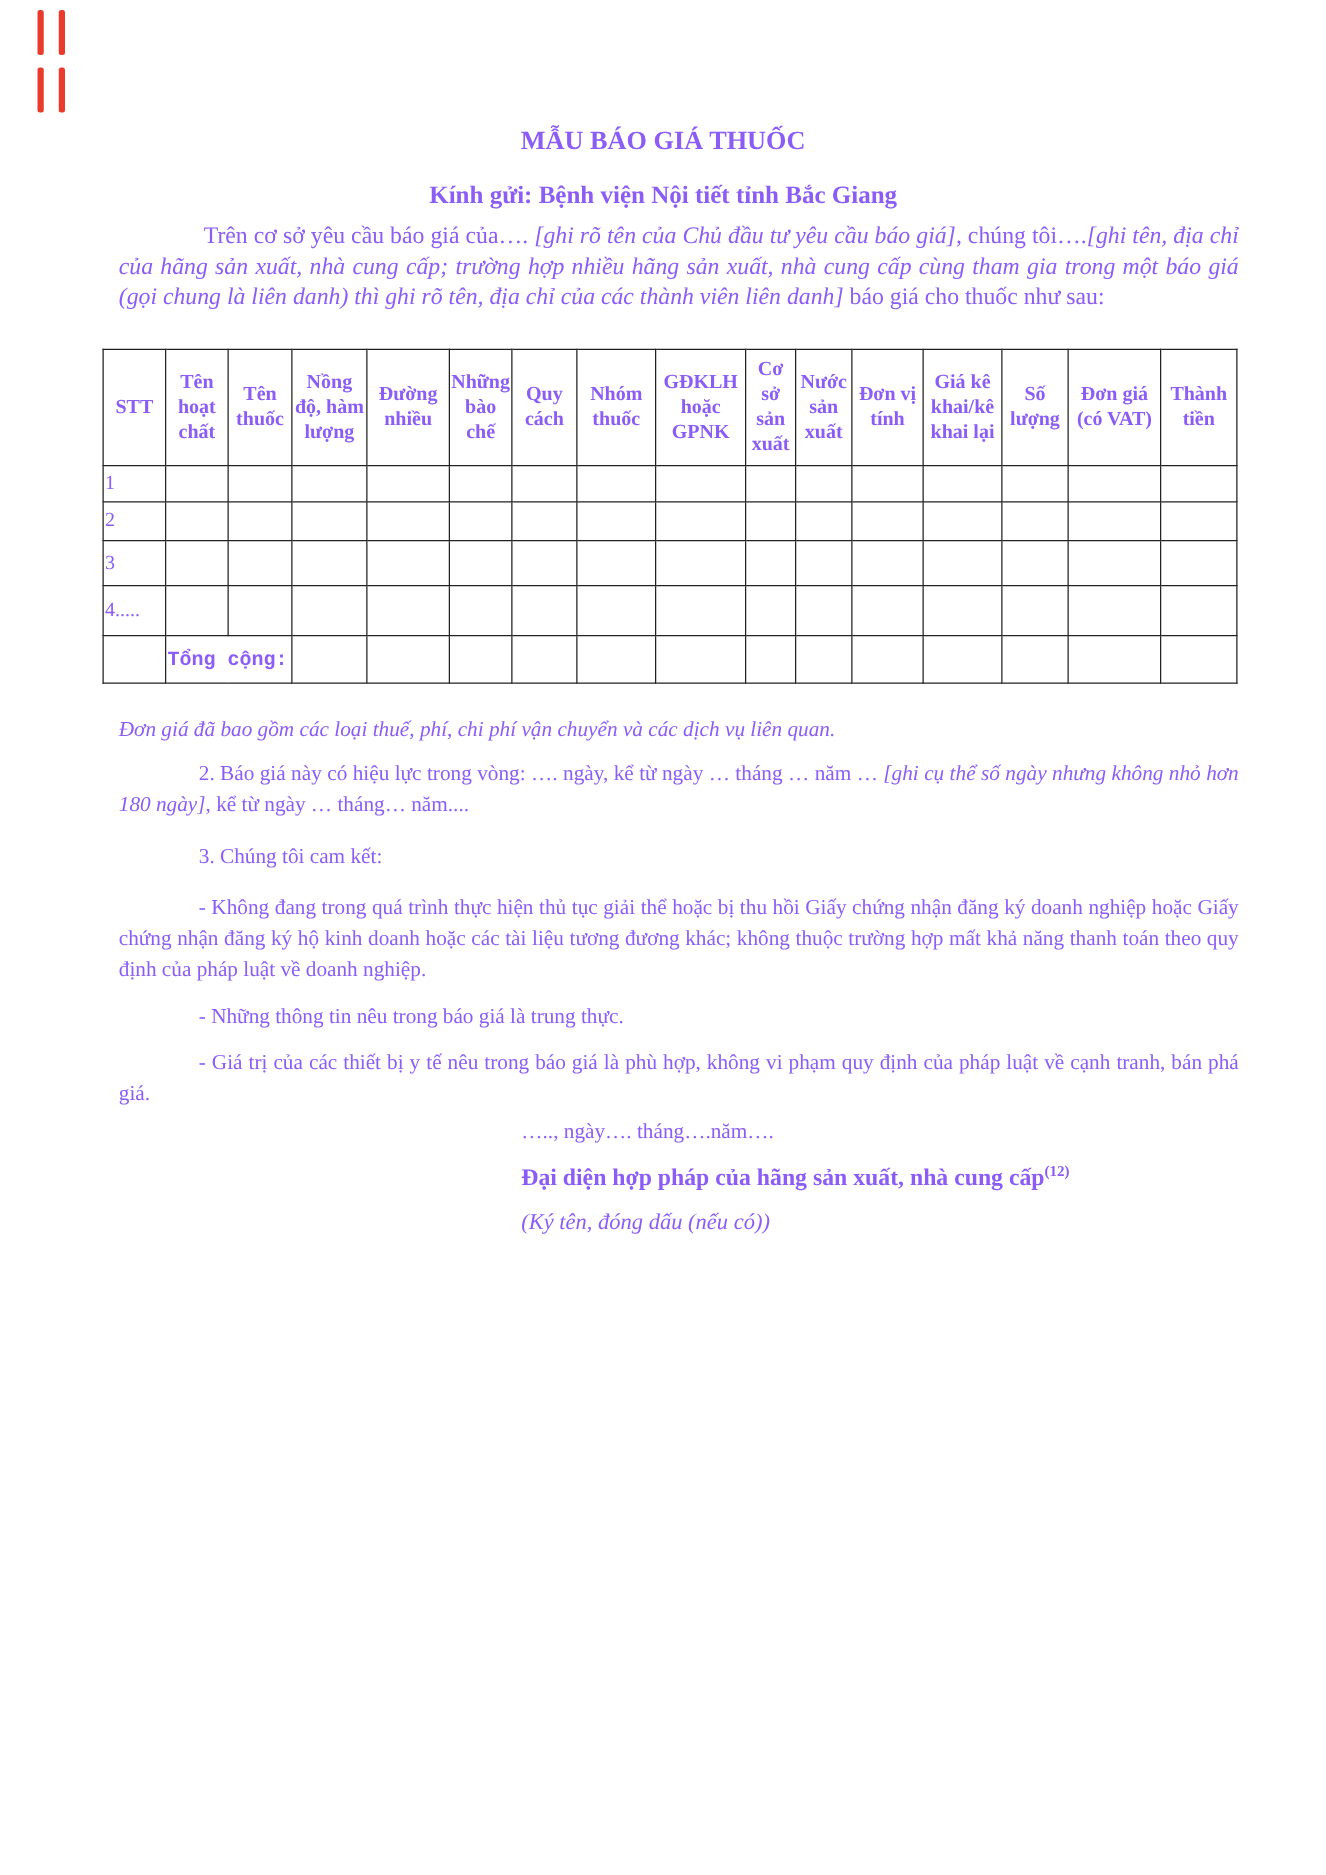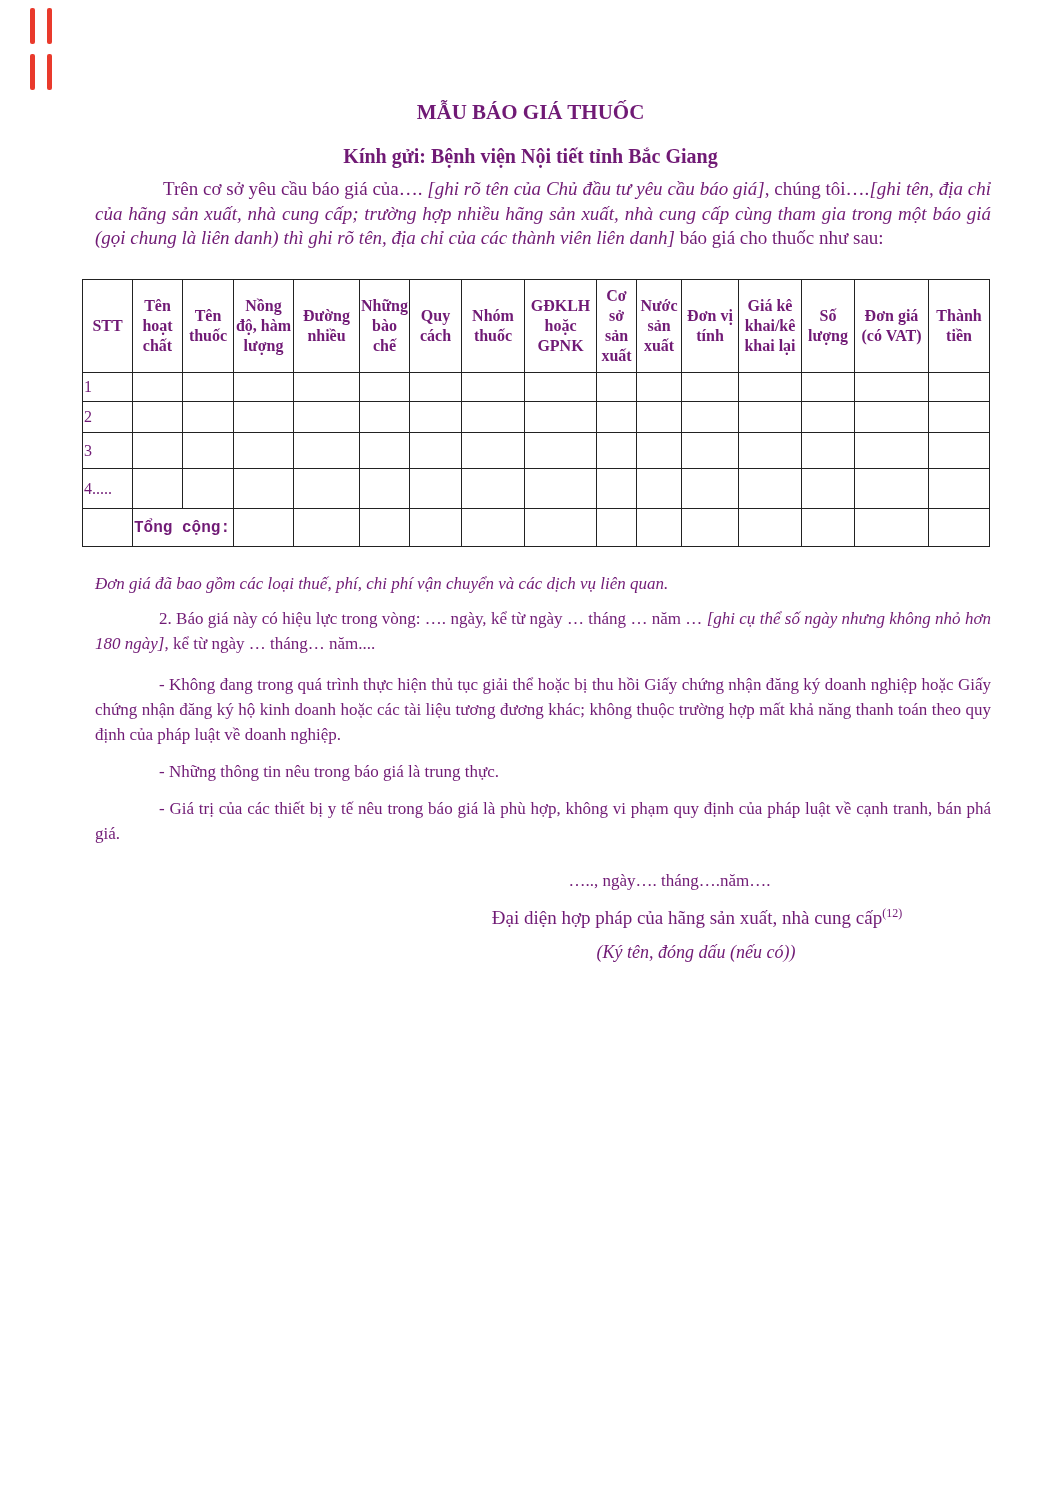--- a/index.html
+++ b/index.html
@@ -2,21 +2,21 @@
 <html><head>
 <meta charset="utf-8">
 <style>
   html, body { margin: 0; padding: 0; background: #ffffff; }
   .page {
     position: relative;
     width: 1061px;
     height: 1500px;
     background: #ffffff;
     font-family: "Liberation Serif", "DejaVu Serif", serif;
-    color: #701a75;
+    color: #8b5cf6;
     overflow: hidden;
   }
 
   
   .red-marks { position: absolute; left: 28px; top: 6px; width: 30px; height: 86px; }
   .red-marks .stroke { position: absolute; width: 5px; height: 36px; border-radius: 2px; }
   .stroke.s1 { left: 2px;  top: 2px;  }
   .stroke.s2 { left: 19px; top: 2px;  }
   .stroke.s3 { left: 2px;  top: 48px; }
   .stroke.s4 { left: 19px; top: 48px; }
@@ -56,25 +56,25 @@
     position: absolute; top: 548px; left: 95px; width: 896px;
     font-size: 17px; line-height: 25px; text-align: justify;
   }
   .notes p { margin: 0; text-indent: 64px; }
   .notes p.flush { text-indent: 0; margin-top: 23px; }
   .notes .sp10 { margin-top: 10px; }
   .notes .sp16 { margin-top: 16px; }
   .notes .sp12 { margin-top: 12px; }
 
   .signature {
-    position: absolute; top: 868px; right: 84px; width: 560px;
-    display: flex; flex-direction: column; align-items: center;
+    position: absolute; top: 892px; right: 84px; width: 560px;
+    display: flex; flex-direction: column; align-items: flex-start;
   }
   .sig-date { font-size: 17px; line-height: 25px; margin-right: 55px; }
-  .sig-rep  { font-size: 19px; font-weight: normal; line-height: 27px; margin-top: 7px; }
+  .sig-rep  { font-size: 19px; font-weight: bold; line-height: 27px; margin-top: 7px; }
   .sig-rep sup { font-size: 12px; }
   .sig-note { font-size: 18px; font-style: italic; line-height: 25px; margin-top: 9px; margin-right: 2px; }
 </style>
 </head>
 <body>
 
 <div class="page">
 
   <div class="red-marks">
     <div class="stroke s1" style="background: rgb(233, 58, 44);"></div>
@@ -216,20 +216,21 @@
           <td></td>
           <td></td>
           <td></td>
     </tr>
   </tbody>
     </table>
 
   <div class="notes">
     <p class="flush it">Đơn giá đã bao gồm các loại thuế, phí, chi phí vận chuyển và các dịch vụ liên quan.</p>
     <p class="sp10"><span>2. Báo giá này có hiệu lực trong vòng: …. ngày, kể từ ngày … tháng … năm … </span><span class="it">[ghi cụ thể số ngày nhưng không nhỏ hơn 180 ngày]</span><span>, kể từ ngày … tháng… năm....</span></p>
+    <p class="sp16">3. Chúng tôi cam kết:</p>
     <p class="sp16">- Không đang trong quá trình thực hiện thủ tục giải thể hoặc bị thu hồi Giấy chứng nhận đăng ký doanh nghiệp hoặc Giấy chứng nhận đăng ký hộ kinh doanh hoặc các tài liệu tương đương khác; không thuộc trường hợp mất khả năng thanh toán theo quy định của pháp luật về doanh nghiệp.</p>
     <p class="sp12">- Những thông tin nêu trong báo giá là trung thực.</p>
     <p class="sp12">- Giá trị của các thiết bị y tế nêu trong báo giá là phù hợp, không vi phạm quy định của pháp luật về cạnh tranh, bán phá giá.</p>
   </div>
 
   <div class="signature">
     <div class="sig-date">….., ngày…. tháng….năm….</div>
     <div class="sig-rep"><span>Đại diện hợp pháp của hãng sản xuất, nhà cung cấp</span><sup>(12)</sup></div>
     <div class="sig-note">(Ký tên, đóng dấu (nếu có))</div>
   </div>

